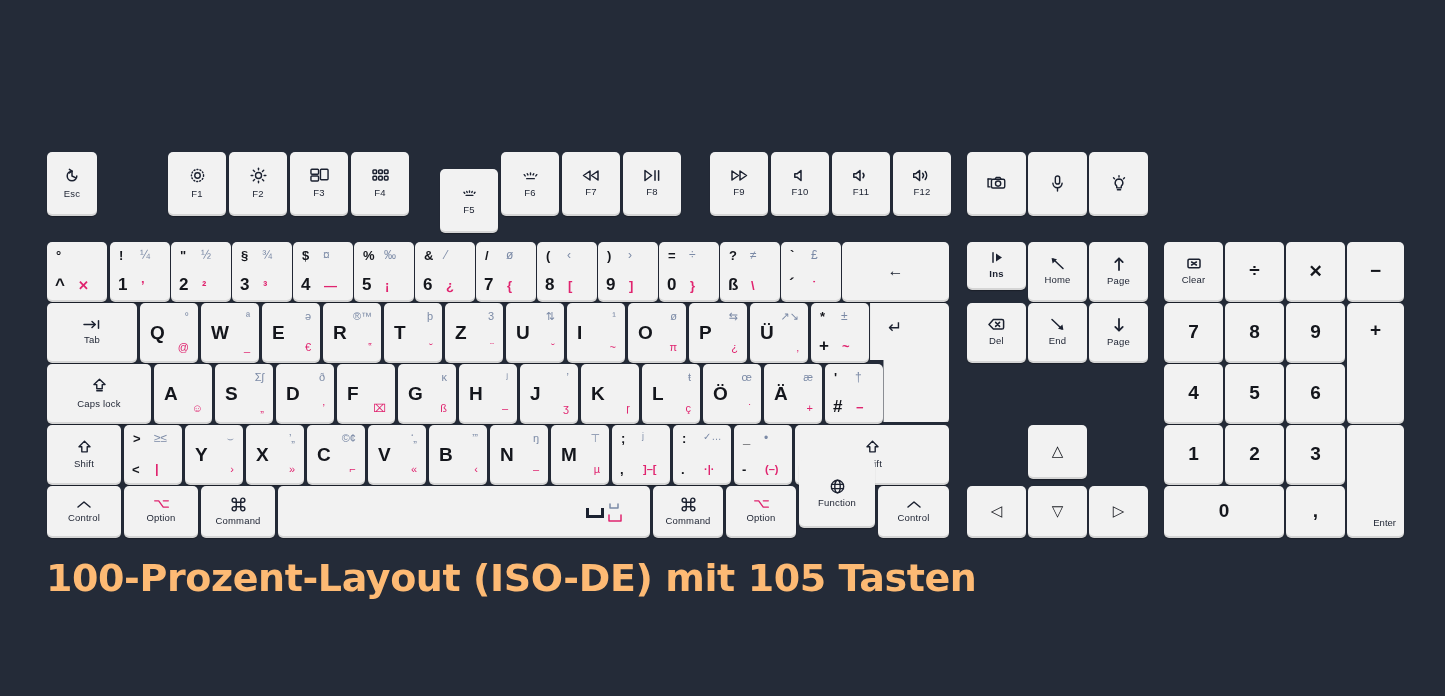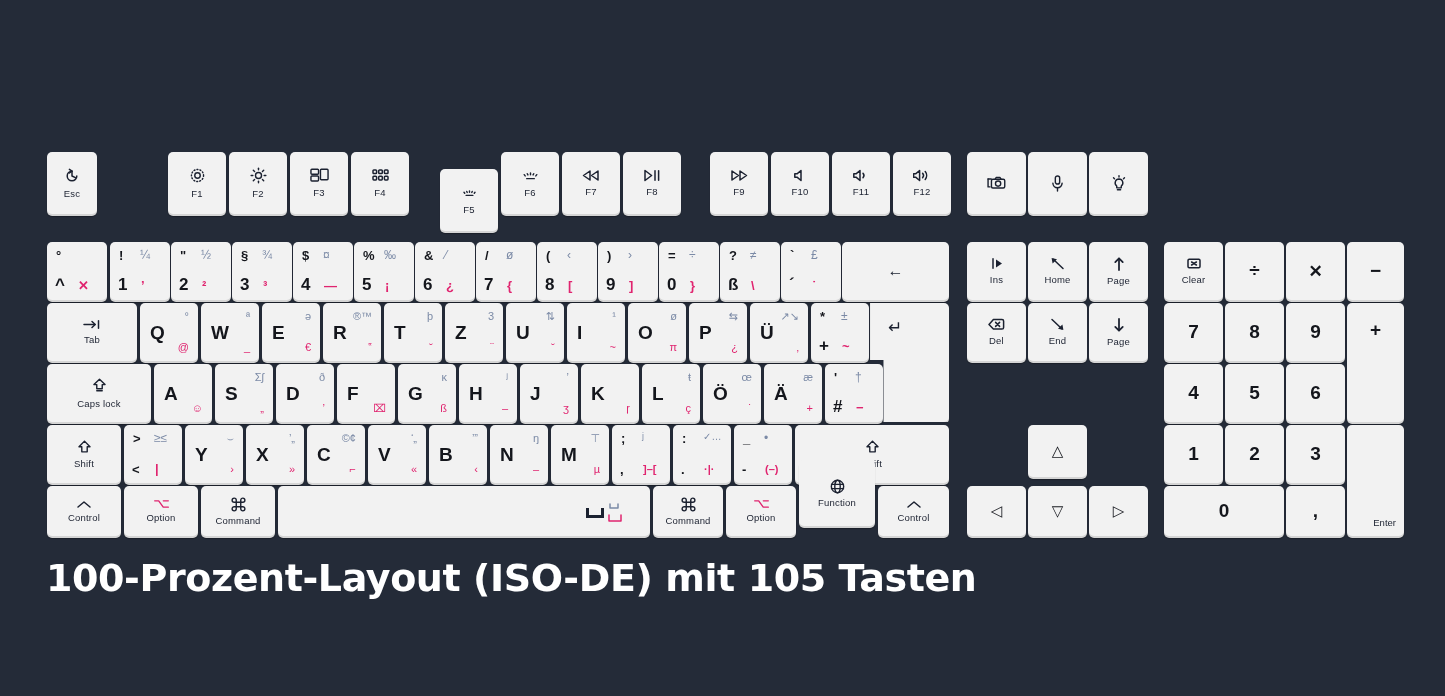--- a/index.html
+++ b/index.html
@@ -77,21 +77,21 @@
     clip-path: polygon(6% 0, 100% 0, 100% 100%, 22% 100%, 22% 48%, 6% 48%);
     border-radius:5px;
   }
   .isoenter .ge {
     position:absolute; left:36%; top:20%; transform:translate(-50%,-50%);
     font-size:17px; color:#1b2130;
   }
 
   .title {
     position:absolute; left:46px; top:556px;
-    font-size:38px; font-weight:700; color:#ffffff;
+    font-size:38px; font-weight:700; color:#fdba74;
     letter-spacing:-0.4px; white-space:nowrap;
     font-family:"DejaVu Sans", sans-serif;
   }
 
   svg { display:block; }
   .ic { stroke:#1b2130; fill:none; stroke-width:1.5; stroke-linecap:round; stroke-linejoin:round; }
   .icf { fill:#1b2130; stroke:none; }
   .pk { stroke:#e0246f; }
 </style>
 </head>
@@ -854,21 +854,21 @@
     <div class="kc" style="gap:4px;">
       <span class="gl">
         <svg width="16" height="9" viewBox="0 0 16 9">
             <path class="ic" d="M2 7 8 2l6 5"></path>
           </svg>
       </span>
       <span class="lb">Control</span>
     </div>
   </div>
 
-  <div class="key" style="left:967px;top:242px;width:59px;height:58px;">
+  <div class="key" style="left:967px;top:242px;width:59px;height:46px;font-weight:bold;">
     <div class="kc">
       <span class="gl">
         <svg width="14" height="13" viewBox="0 0 14 13">
             <g class="ic">
               <path d="M3 1.8v9.4"></path>
               <path class="icf" d="M6 2.6 12 6.5 6 10.4Z"></path>
             </g>
           </svg>
       </span>
       <span class="lb">Ins</span>

